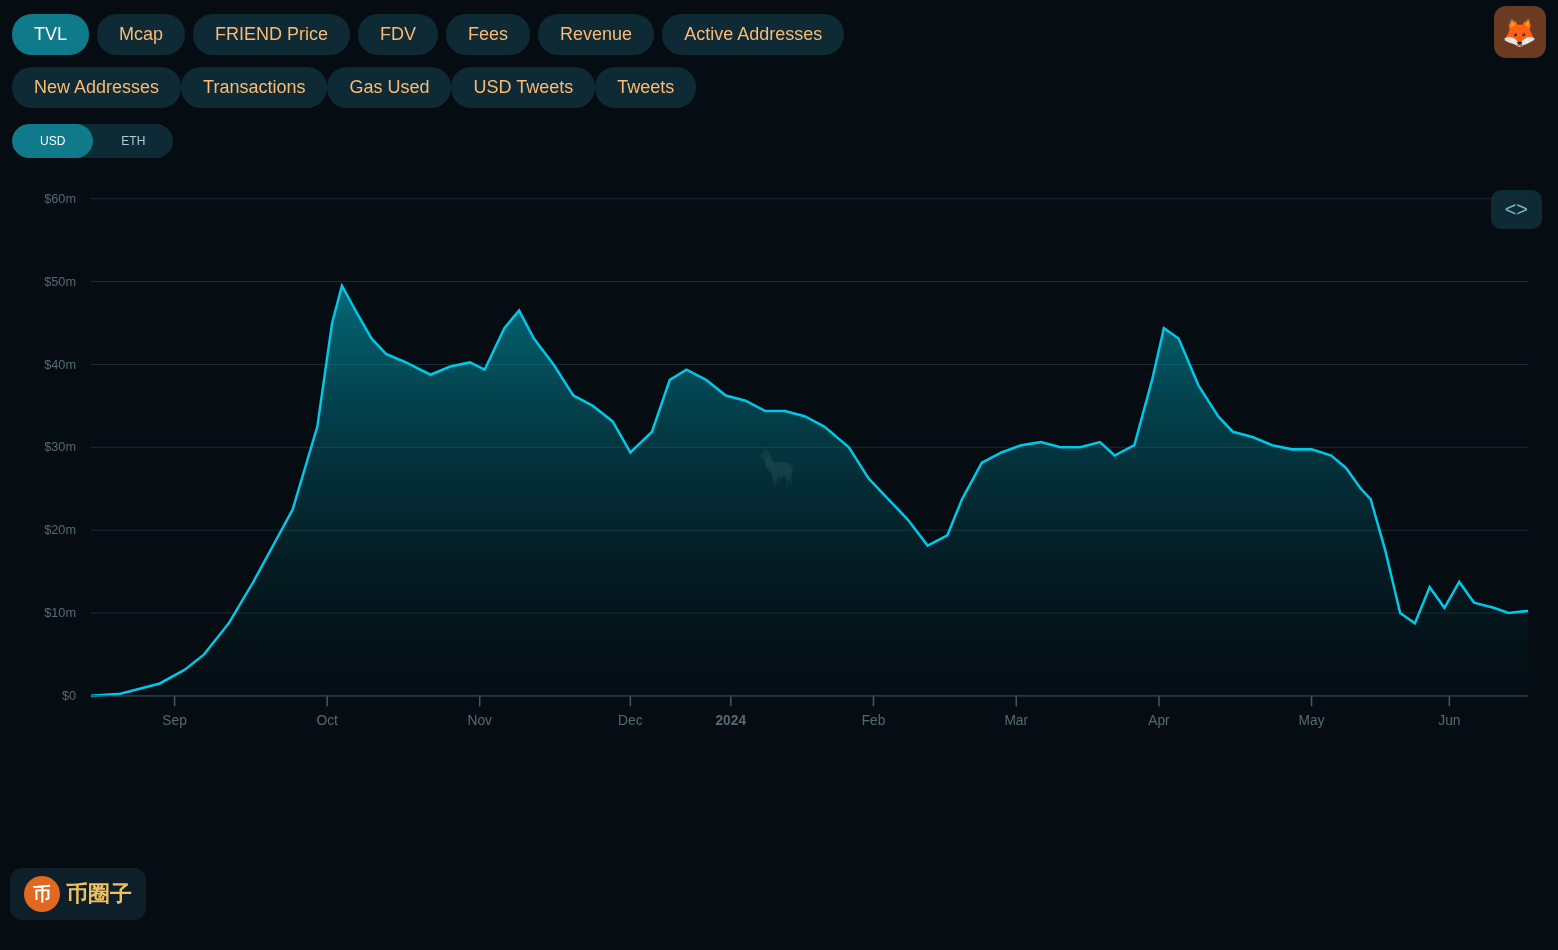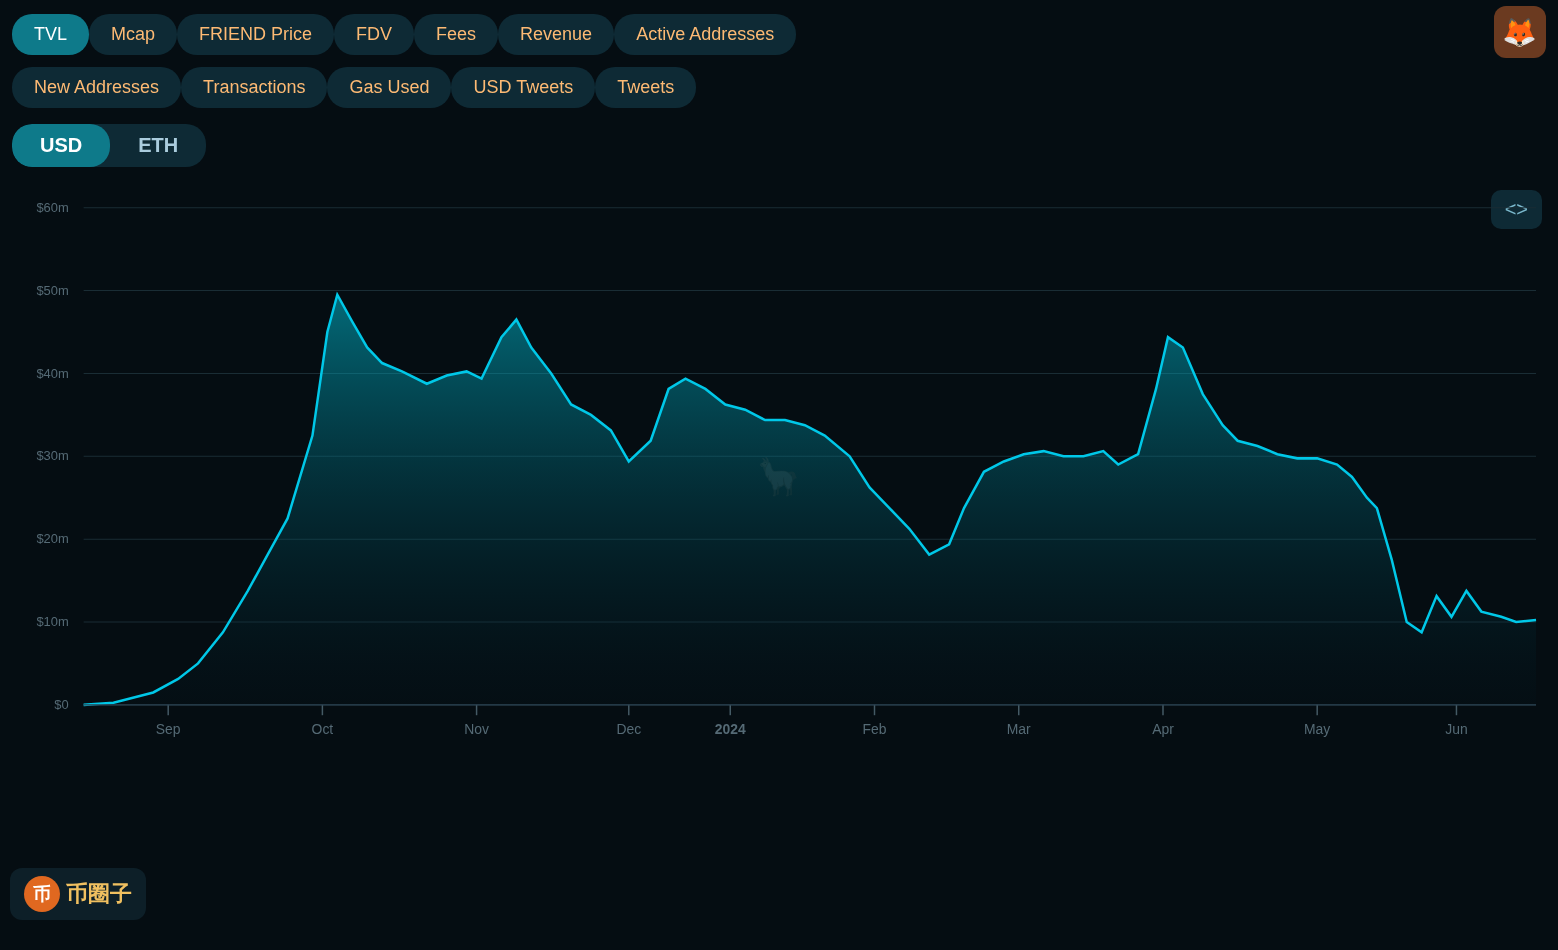--- a/index.html
+++ b/index.html
@@ -9,20 +9,21 @@
       font-family: -apple-system, BlinkMacSystemFont, 'Segoe UI', sans-serif;
       width: 1558px;
       height: 950px;
       overflow: hidden;
       position: relative;
     }
 
     .top-nav {
       display: flex;
       flex-wrap: wrap;
+      gap: 8px;
       padding: 14px 12px 8px 12px;
       align-items: center;
     }
 
     .nav-btn {
       padding: 10px 22px;
       border-radius: 20px;
       border: none;
       cursor: pointer;
       font-size: 18px;
@@ -50,22 +51,22 @@
       border-radius: 20px;
       overflow: hidden;
       margin: 8px 12px;
       width: fit-content;
     }
 
     .currency-btn {
       padding: 10px 28px;
       border: none;
       cursor: pointer;
-      font-size: 20px;
-      font-weight: 700;
+      font-size: 12px;
+      font-weight: 400;
       background: transparent;
       color: #aaccdd;
     }
 
     .currency-btn.active {
       background: #0e7a8a;
       color: #fff;
       border-radius: 20px;
     }
 
@@ -80,21 +81,21 @@
       padding: 8px 14px;
       border-radius: 10px;
       cursor: pointer;
     }
 
     .chart-area {
       position: relative;
       width: 100%;
       height: 580px;
       margin-top: 20px;
-      padding: 0 14px;
+      padding: 0 22px;
     }
 
     .chart-svg {
       width: 100%;
       height: 100%;
     }
 
     .y-label {
       font-size: 13px;
       fill: #556a75;

